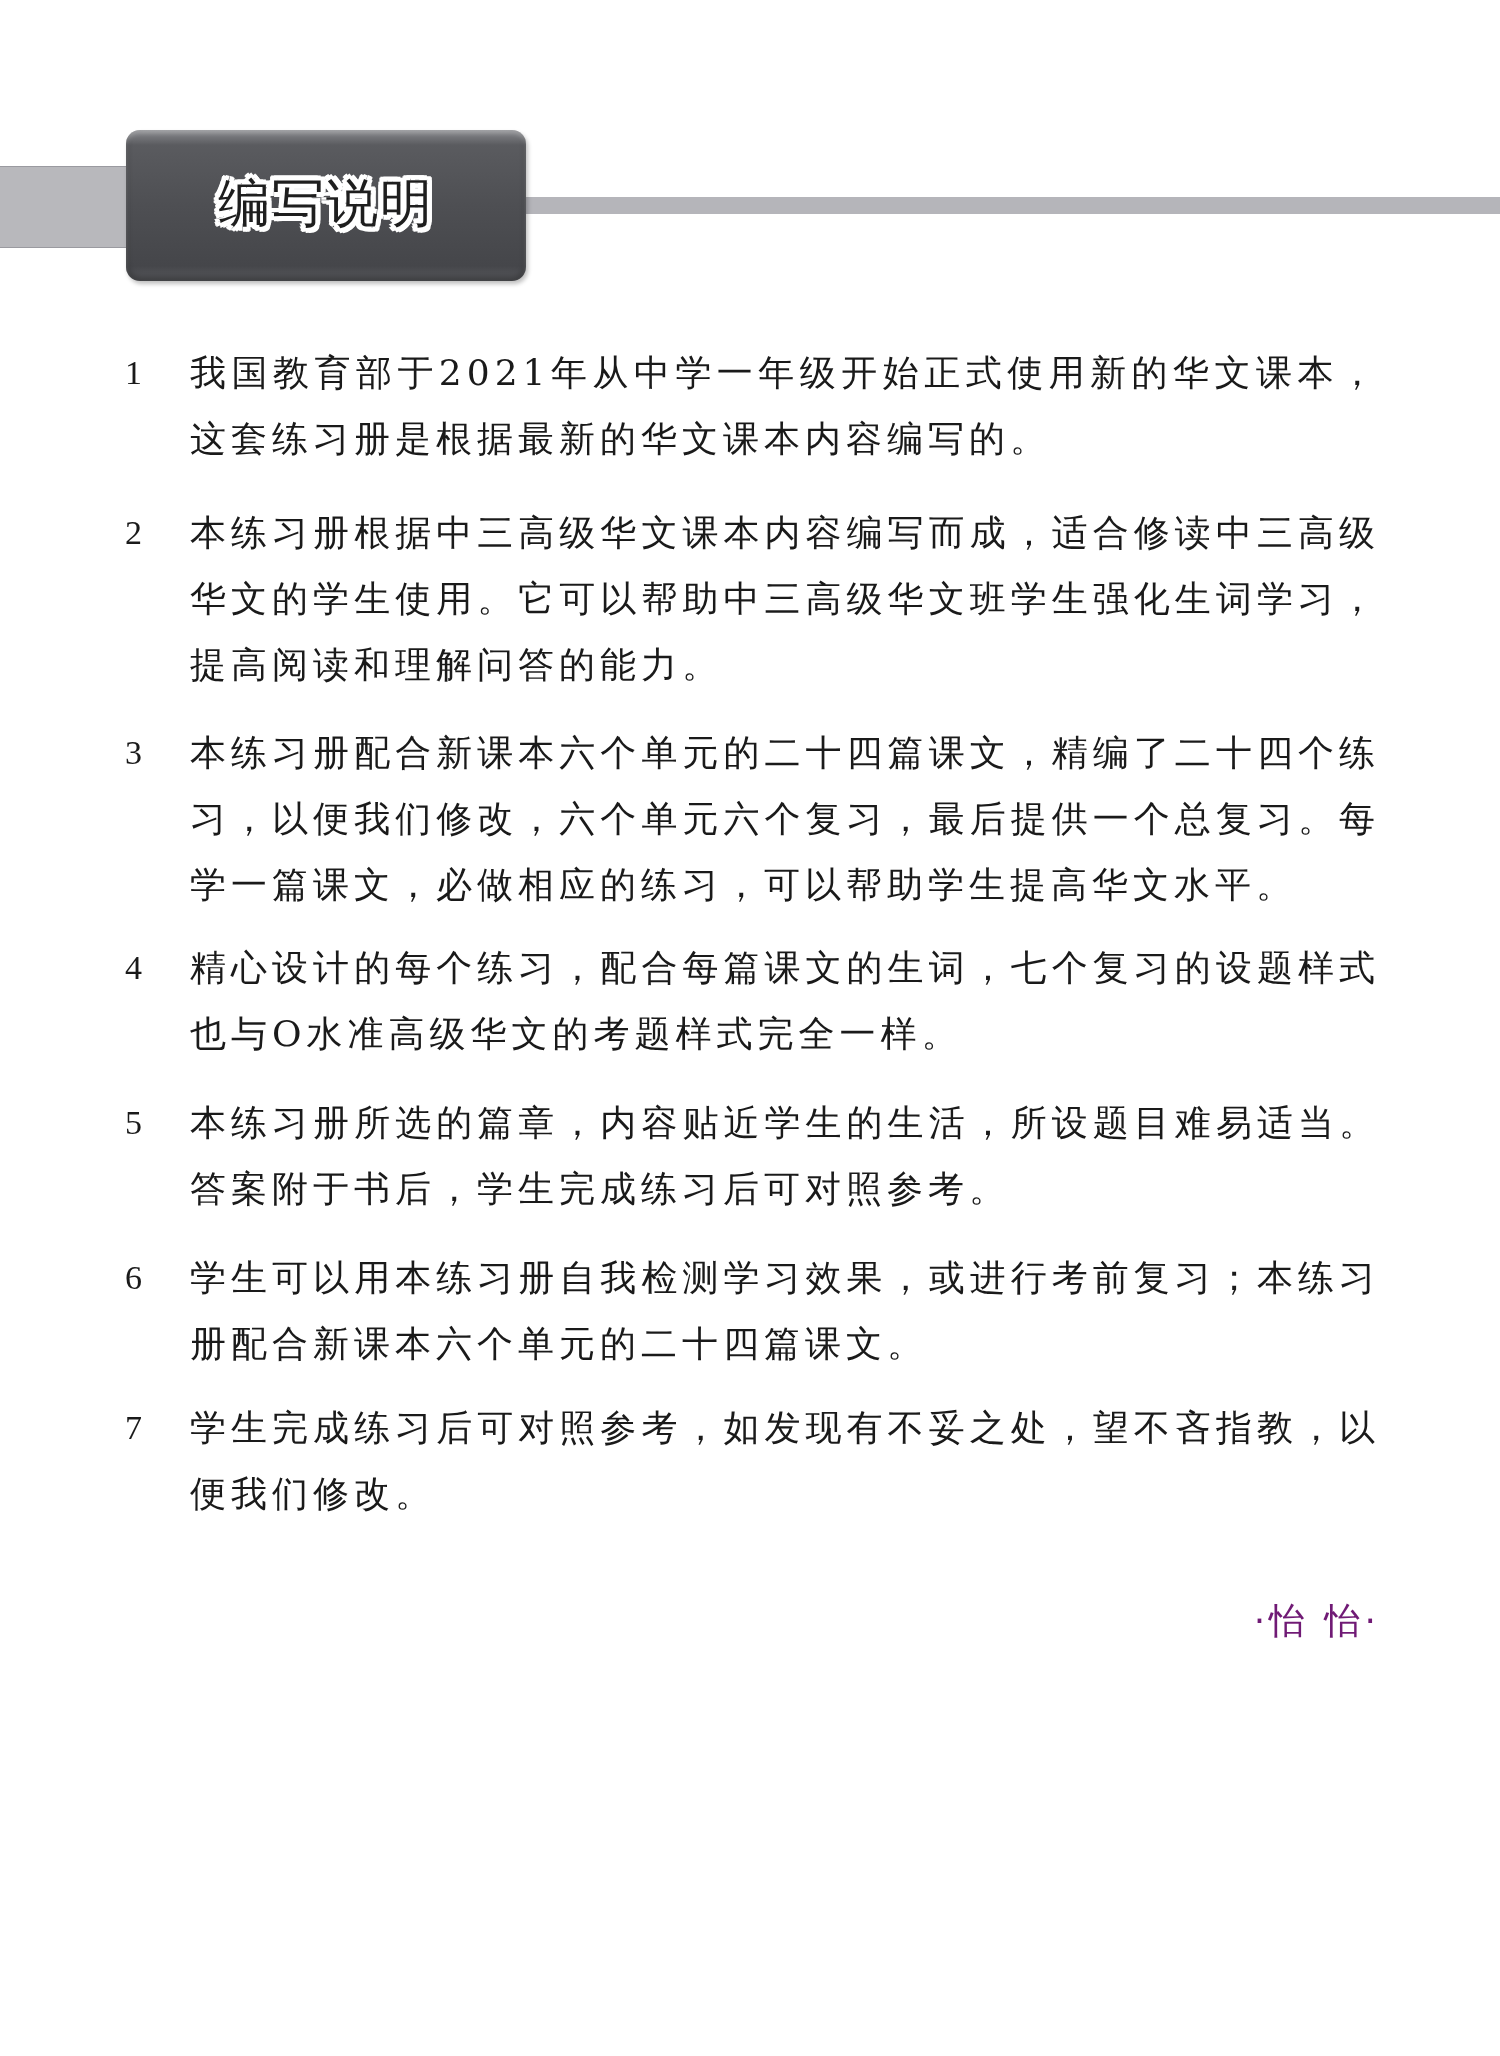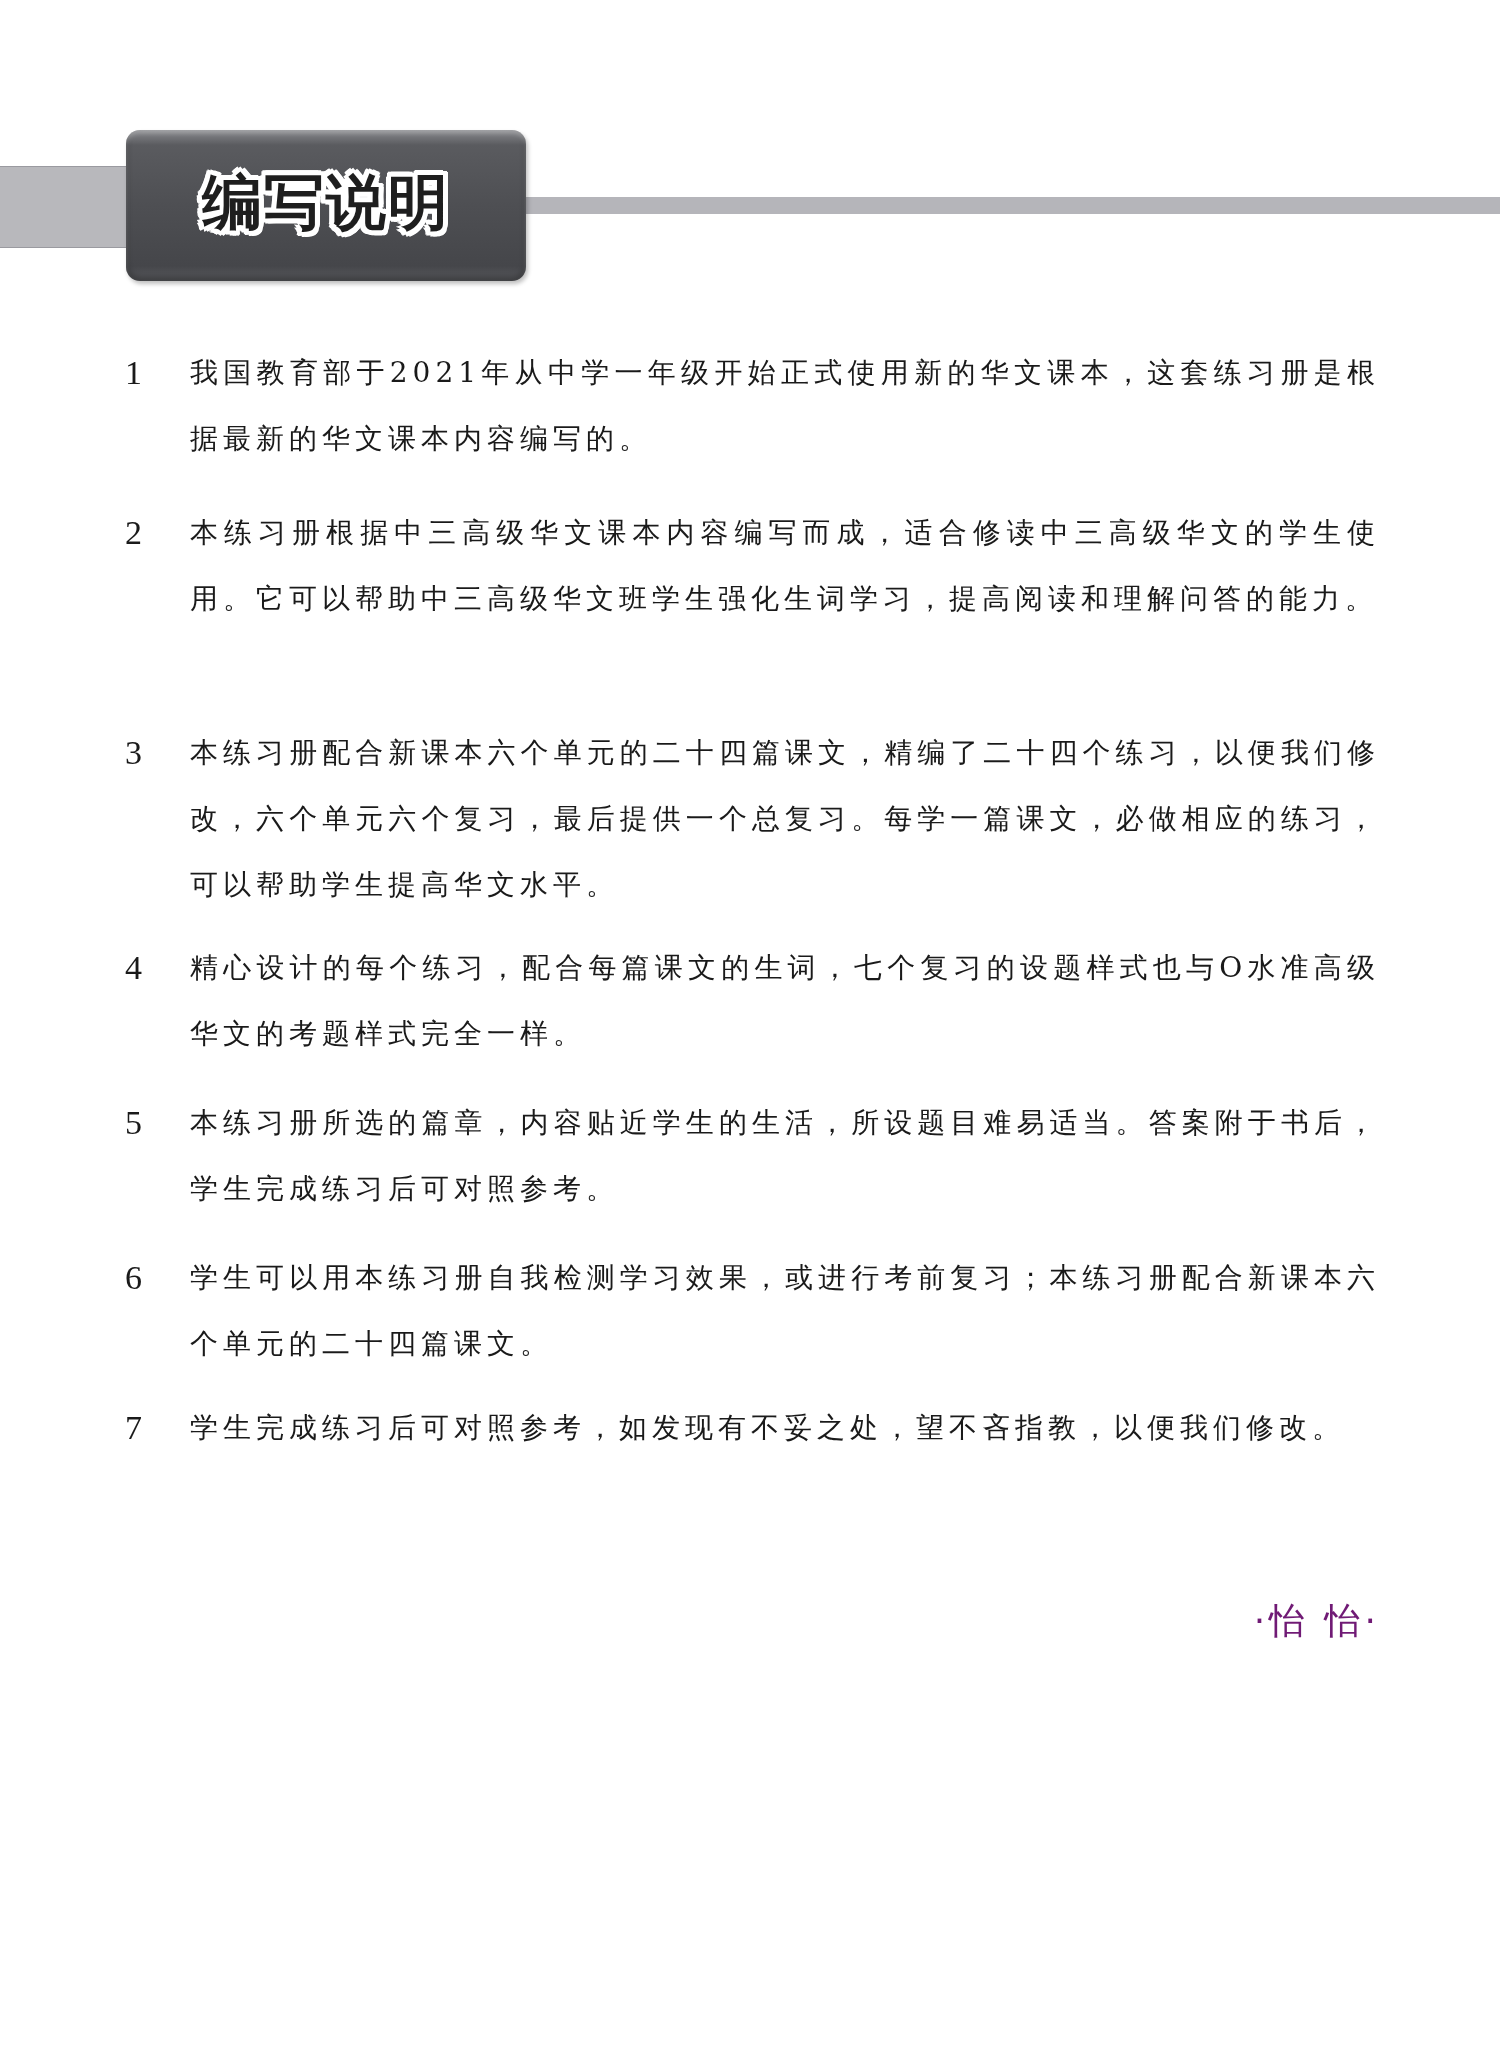--- a/index.html
+++ b/index.html
@@ -41,22 +41,22 @@
       height: 151px;
       border-radius: 14px;
       background: linear-gradient(180deg, #8a8b8f 0%, #5a5b5f 10%, #4e4f53 50%, #45464a 90%, #5b5c60 100%);
       box-shadow: inset 0 3px 4px rgba(255,255,255,0.25), inset 0 -4px 6px rgba(0,0,0,0.35), 2px 3px 4px rgba(0,0,0,0.25);
       display: flex;
       align-items: center;
       justify-content: center;
     }
     .title-text {
       font-family: "DejaVu Sans", "Liberation Sans", sans-serif;
-      font-weight: bold;
-      font-size: 60px;
+      font-weight: normal;
+      font-size: 52px;
       letter-spacing: 2px;
       color: #1e1e1e;
       -webkit-text-stroke: 0px;
       text-shadow:
         -4px -4px 0 #fff, 4px -4px 0 #fff, -4px 4px 0 #fff, 4px 4px 0 #fff,
         0 -5px 0 #fff, 0 5px 0 #fff, -5px 0 0 #fff, 5px 0 0 #fff,
         -3px -5px 0 #fff, 3px 5px 0 #fff, -5px 3px 0 #fff, 5px -3px 0 #fff;
       margin-top: -4px;
     }
     .content {
@@ -77,21 +77,21 @@
       font-family: "Liberation Serif", "DejaVu Serif", serif;
       font-size: 34px;
       line-height: 66px;
       color: #1a1a1a;
     }
     .item-text {
       position: absolute;
       left: 190px;
       width: 1190px;
       top: 0;
-      font-size: 28px;
+      font-size: 36px;
       line-height: 66px;
       letter-spacing: 5px;
       color: #1a1a1a;
       text-align: justify;
     }
     .signature {
       position: absolute;
       right: 120px;
       top: 1596px;
       font-family: "DejaVu Sans", "Liberation Sans", sans-serif;

